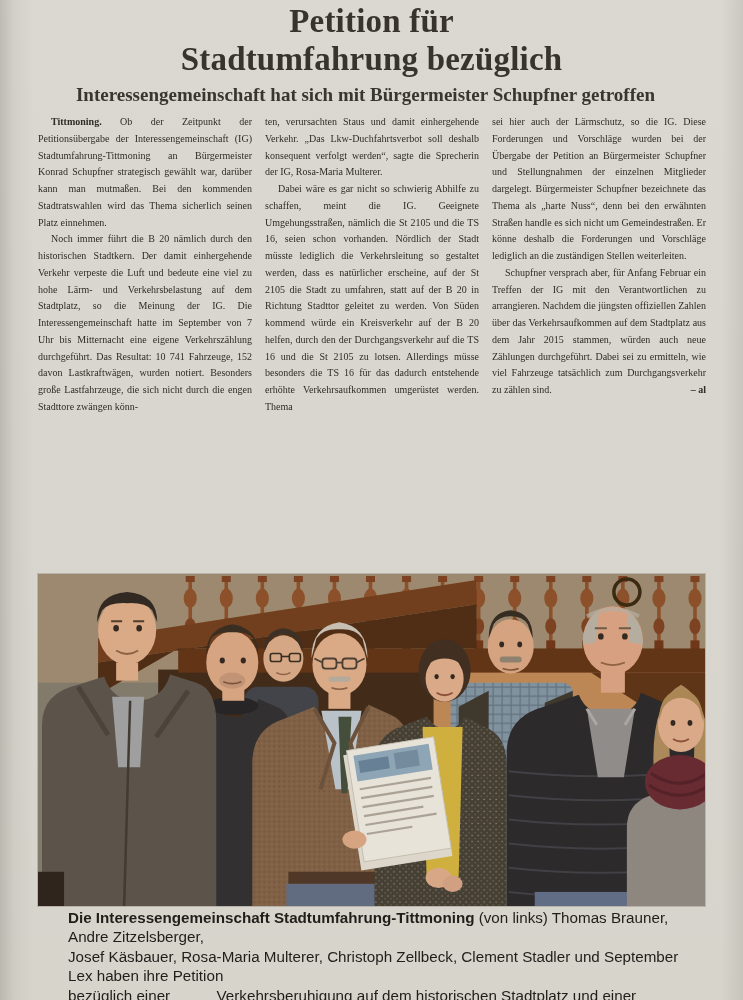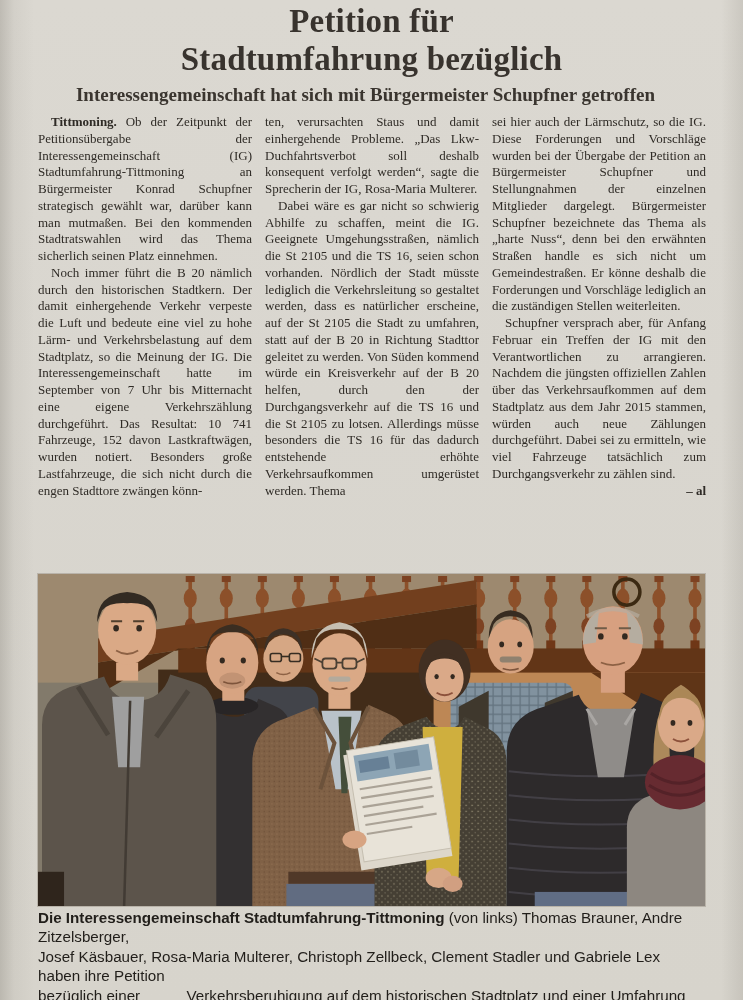--- a/index.html
+++ b/index.html
@@ -10,54 +10,54 @@
       linear-gradient(270deg, rgba(60,55,45,.10) 0px, rgba(0,0,0,0) 22px),
       linear-gradient(180deg, #dbd8d1 0%, #d9d6cf 40%, #d7d4cc 100%);
     font-family:"Liberation Serif", serif;color:#2f2b26;
   }
   .headline{position:absolute;top:2px;left:0;right:0;text-align:center;
     font-weight:600;font-size:33px;line-height:38px;color:#38332e;letter-spacing:.2px;}
   .subhead{position:absolute;top:84px;left:0;right:12px;text-align:center;
     font-weight:600;font-size:19px;color:#3a352f;}
   .cols{position:absolute;top:114px;left:38px;width:668px;height:452px;
     display:flex;gap:13px;overflow:hidden;}
-  .col{flex:1 1 0;text-align:justify;font-size:13px;line-height:16.75px;
+  .col{flex:1 1 0;text-align:justify;font-size:10px;line-height:16.75px;
     hyphens:auto;-webkit-hyphens:auto;overflow:hidden;}
   .para{margin:0;}
   .para.ind{text-indent:13px;}
   .para .lead{font-weight:700;}
   .signoff{float:right;font-weight:bold;}
   .photo{position:absolute;top:574px;left:38px;width:667px;height:332px;
     box-shadow:0 0 0 1px rgba(90,80,65,.25);}
   .photo svg{display:block;width:667px;height:332px;}
   .caption{position:absolute;top:908px;left:38px;width:668px;
     font-family:"Liberation Sans", sans-serif;font-size:15.2px;line-height:19.4px;
     color:#211e1a;}
-  .cap-line{white-space:pre-wrap;}
+  .cap-line{white-space:pre-wrap;margin-left:30px;}
   .cap-line .b{font-weight:700;}
 </style>
 </head>
 <body>
 
 <div class="sheet">
 
   <div class="headline">
     <div>Petition für</div>
     <div>Stadtumfahrung bezüglich</div>
   </div>
 
   <div class="subhead">Interessengemeinschaft hat sich mit Bürgermeister Schupfner getroffen</div>
 
   <div class="cols">
     <div class="col">
       <p class="para ind"><b class="lead">Tittmoning.</b><span> Ob der Zeitpunkt der Petitionsübergabe der Interessengemeinschaft (IG) Stadtumfahrung-Tittmoning an Bürgermeister Konrad Schupfner strategisch gewählt war, darüber kann man mutmaßen. Bei den kommenden Stadtratswahlen wird das Thema sicherlich seinen Platz einnehmen.</span></p>
       <p class="para ind"><span>Noch immer führt die B 20 nämlich durch den historischen Stadtkern. Der damit einhergehende Verkehr verpeste die Luft und bedeute eine viel zu hohe Lärm- und Verkehrsbelastung auf dem Stadtplatz, so die Meinung der IG. Die Interessengemeinschaft hatte im September von 7 Uhr bis Mitternacht eine eigene Verkehrszählung durchgeführt. Das Resultat: 10 741 Fahrzeuge, 152 davon Lastkraftwägen, wurden notiert. Besonders große Lastfahrzeuge, die sich nicht durch die engen Stadttore zwängen könn-</span></p>
     </div>
     <div class="col">
-      <p class="para"><span>ten, verursachten Staus und damit einhergehende Probleme. „Das Lkw-Duchfahrtsverbot soll deshalb konsequent verfolgt werden“, sagte die Sprecherin der IG, Rosa-Maria Multerer.</span></p>
+      <p class="para"><span>ten, verursachten Staus und damit einhergehende Verkehr. „Das Lkw-Duchfahrtsverbot soll deshalb konsequent verfolgt werden“, sagte die Sprecherin der IG, Rosa-Maria Multerer.</span></p>
       <p class="para ind"><span>Dabei wäre es gar nicht so schwierig Abhilfe zu schaffen, meint die IG. Geeignete Umgehungsstraßen, nämlich die St 2105 und die TS 16, seien schon vorhanden. Nördlich der Stadt müsste lediglich die Verkehrsleitung so gestaltet werden, dass es natürlicher erscheine, auf der St 2105 die Stadt zu umfahren, statt auf der B 20 in Richtung Stadttor geleitet zu werden. Von Süden kommend würde ein Kreisverkehr auf der B 20 helfen, durch den der Durchgangsverkehr auf die TS 16 und die St 2105 zu lotsen. Allerdings müsse besonders die TS 16 für das dadurch entstehende erhöhte Verkehrsaufkommen umgerüstet werden. Thema</span></p>
     </div>
     <div class="col">
       <p class="para"><span>sei hier auch der Lärmschutz, so die IG. Diese Forderungen und Vorschläge wurden bei der Übergabe der Petition an Bürgermeister Schupfner und Stellungnahmen der einzelnen Mitglieder dargelegt. Bürgermeister Schupfner bezeichnete das Thema als „harte Nuss“, denn bei den erwähnten Straßen handle es sich nicht um Gemeindestraßen. Er könne deshalb die Forderungen und Vorschläge lediglich an die zuständigen Stellen weiterleiten.</span></p>
       <p class="para ind"><span>Schupfner versprach aber, für Anfang Februar ein Treffen der IG mit den Verantwortlichen zu arrangieren. Nachdem die jüngsten offiziellen Zahlen über das Verkehrsaufkommen auf dem Stadtplatz aus dem Jahr 2015 stammen, würden auch neue Zählungen durchgeführt. Dabei sei zu ermitteln, wie viel Fahrzeuge tatsächlich zum Durchgangsverkehr zu zählen sind.</span><span class="signoff">– al</span></p>
     </div>
   </div>
 
   <div class="photo">
     <svg viewBox="0 0 666 330" preserveAspectRatio="none">
@@ -253,18 +253,18 @@
         <path d="M634,164 Q642,169 650,164" stroke="#8a4f3a" stroke-width="1.8" fill="none"></path>
       </g>
 
       <rect x="0" y="296" width="26" height="34" fill="#27201a"></rect>
       <rect width="666" height="330" fill="#c09058" opacity="0.05"></rect>
     </svg>
   </div>
 
   <div class="caption">
     <div class="cap-line"><span class="b">Die Interessengemeinschaft Stadtumfahrung-Tittmoning</span><span> (von links) Thomas Brauner, Andre Zitzelsberger,</span></div>
-    <div class="cap-line"><span>Josef Käsbauer, Rosa-Maria Multerer, Christoph Zellbeck, Clement Stadler und Gabriele Lex haben ihre Petition</span></div>
+    <div class="cap-line"><span>Josef Käsbauer, Rosa-Maria Multerer, Christoph Zellbeck, Clement Stadler und September Lex haben ihre Petition</span></div>
     <div class="cap-line"><span>bezüglich einer           Verkehrsberuhigung auf dem historischen Stadtplatz und einer Umfahrung von Tittmoning</span></div>
 
   </div>
 
 </div>
 
 </body></html>

